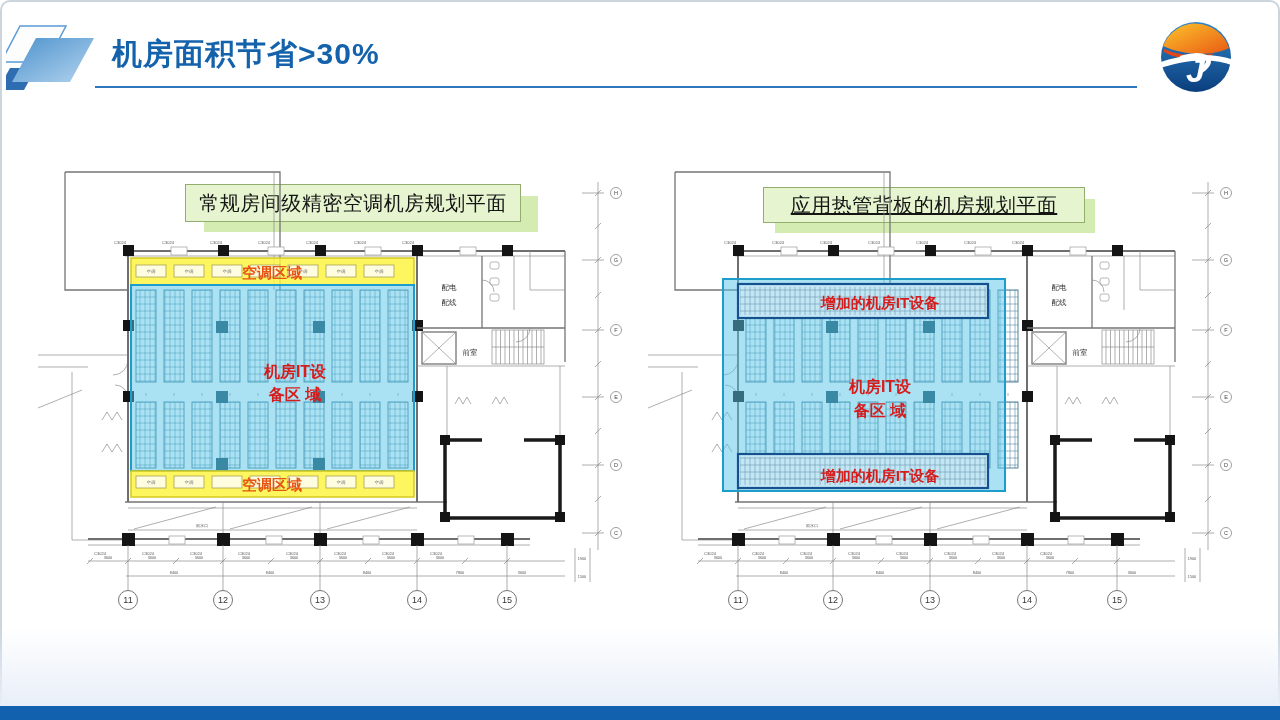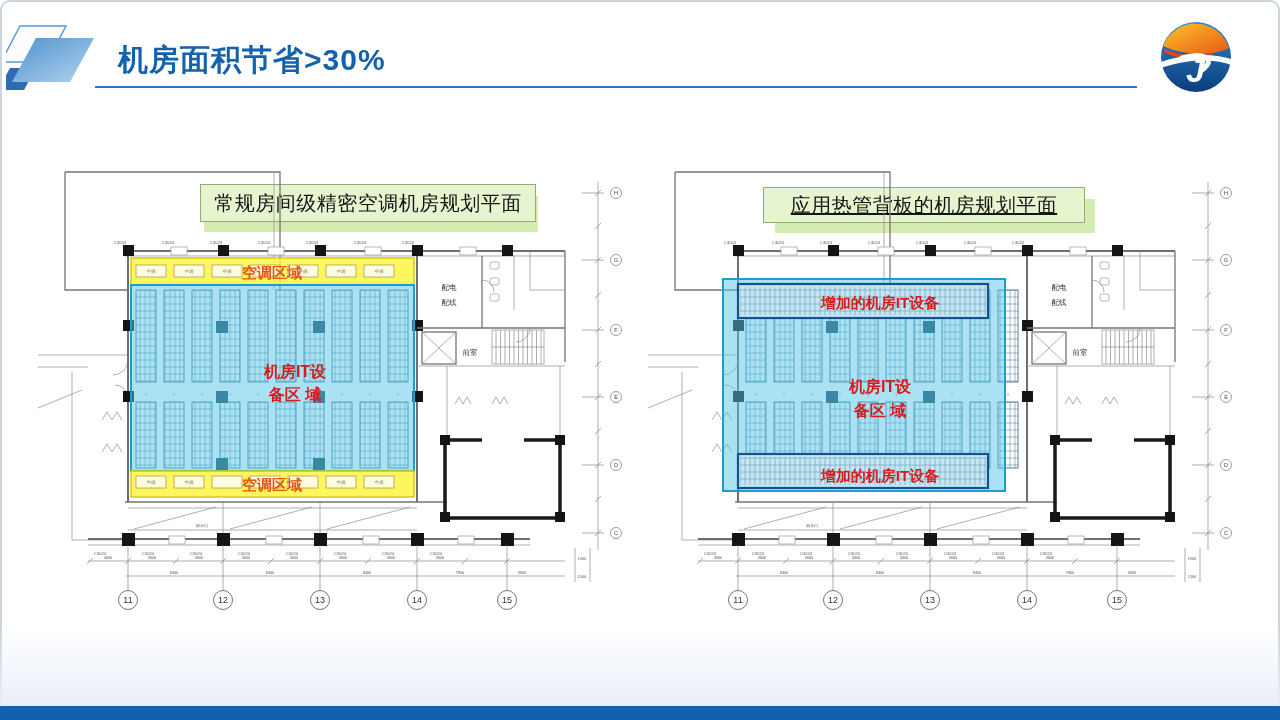--- a/index.html
+++ b/index.html
@@ -2,30 +2,30 @@
 <html><head>
 <meta charset="utf-8">
 <style>
   html,body{margin:0;padding:0;}
   body{width:1280px;height:720px;position:relative;overflow:hidden;
        background:#ffffff;font-family:"Liberation Sans",sans-serif;}
   .frame{position:absolute;inset:0;border:2px solid #ccd5de;border-radius:10px;pointer-events:none;}
   
   .hdr-deco{position:absolute;left:6px;top:20px;}
   .page-title{position:absolute;left:112px;top:34px;font-size:30px;font-weight:bold;
-              color:#1462ab;letter-spacing:1px;margin:6px;}
+              color:#1462ab;letter-spacing:1px;margin:0;}
   .hdr-line{position:absolute;left:95px;top:86px;width:1042px;height:2px;background:#2e77bc;}
   .logo{position:absolute;left:1156px;top:16px;}
   
   .cap-shadow{position:absolute;background:#cde9a4;opacity:.85;}
   .cap-box{position:absolute;background:#e6f5cf;border:1px solid #93ad6f;
            display:flex;align-items:center;justify-content:center;
            font-size:20px;color:#151515;letter-spacing:.5px;}
   .cap-shadow.l{left:204px;top:196px;width:334px;height:36px;}
-  .cap-box.l{left:200px;top:184px;width:334px;height:36px;}
+  .cap-box.l{left:185px;top:184px;width:334px;height:36px;}
   .cap-shadow.r{left:775px;top:199px;width:320px;height:34px;}
   .cap-box.r{left:763px;top:187px;width:320px;height:34px;text-decoration:underline;}
   
   .fp{position:absolute;left:0;top:130px;}
   .fp text{font-family:"Liberation Sans",sans-serif;}
   .tc{text-anchor:middle;}
   .w2{stroke:#6f6f6f;stroke-width:2;fill:none;}
   .w1{stroke:#757575;stroke-width:1.3;fill:none;}
   .t{stroke:#8c8c8c;stroke-width:0.7;fill:none;}
   .wk{stroke:#1a1a1a;stroke-width:3.5;fill:none;}

